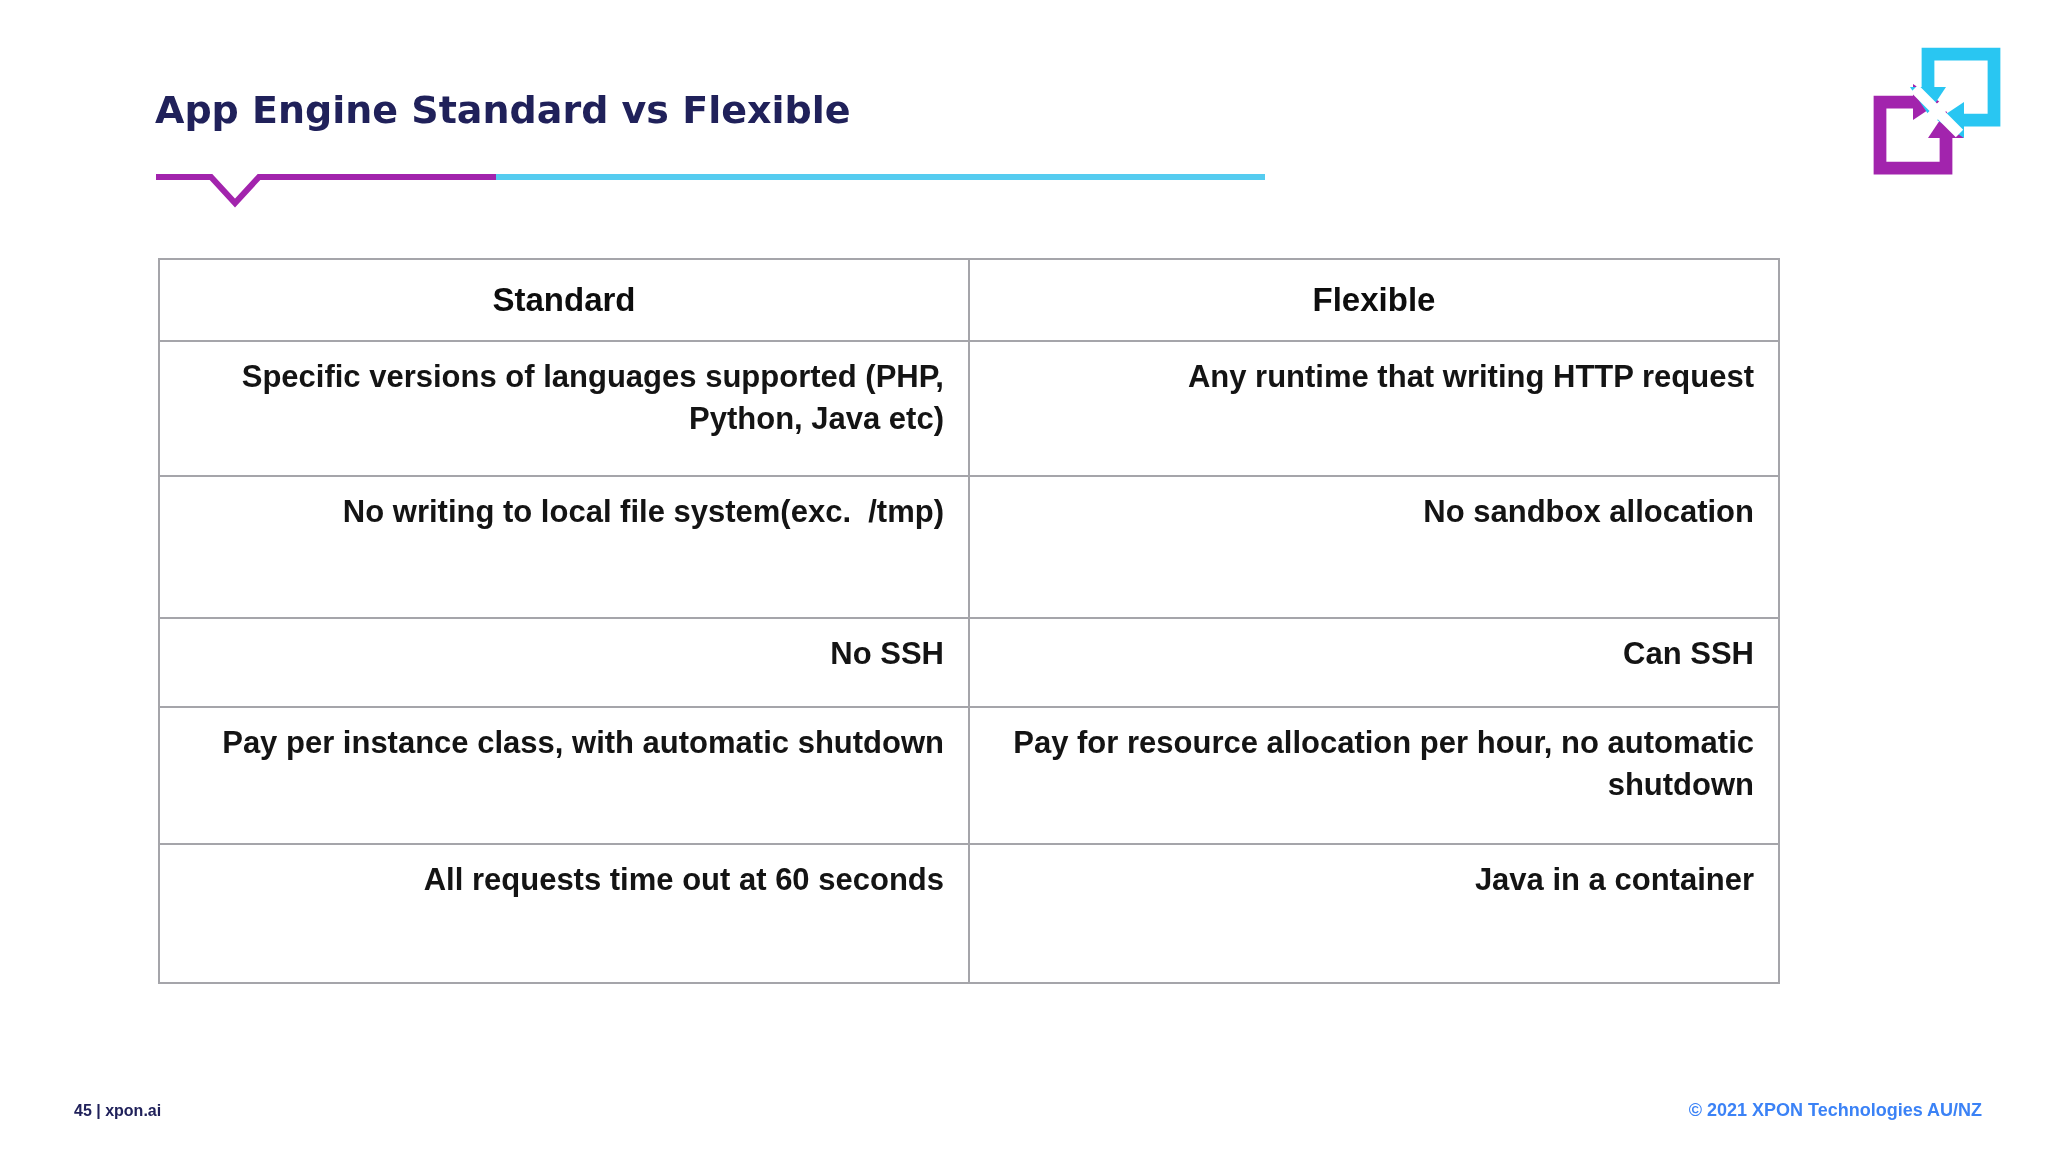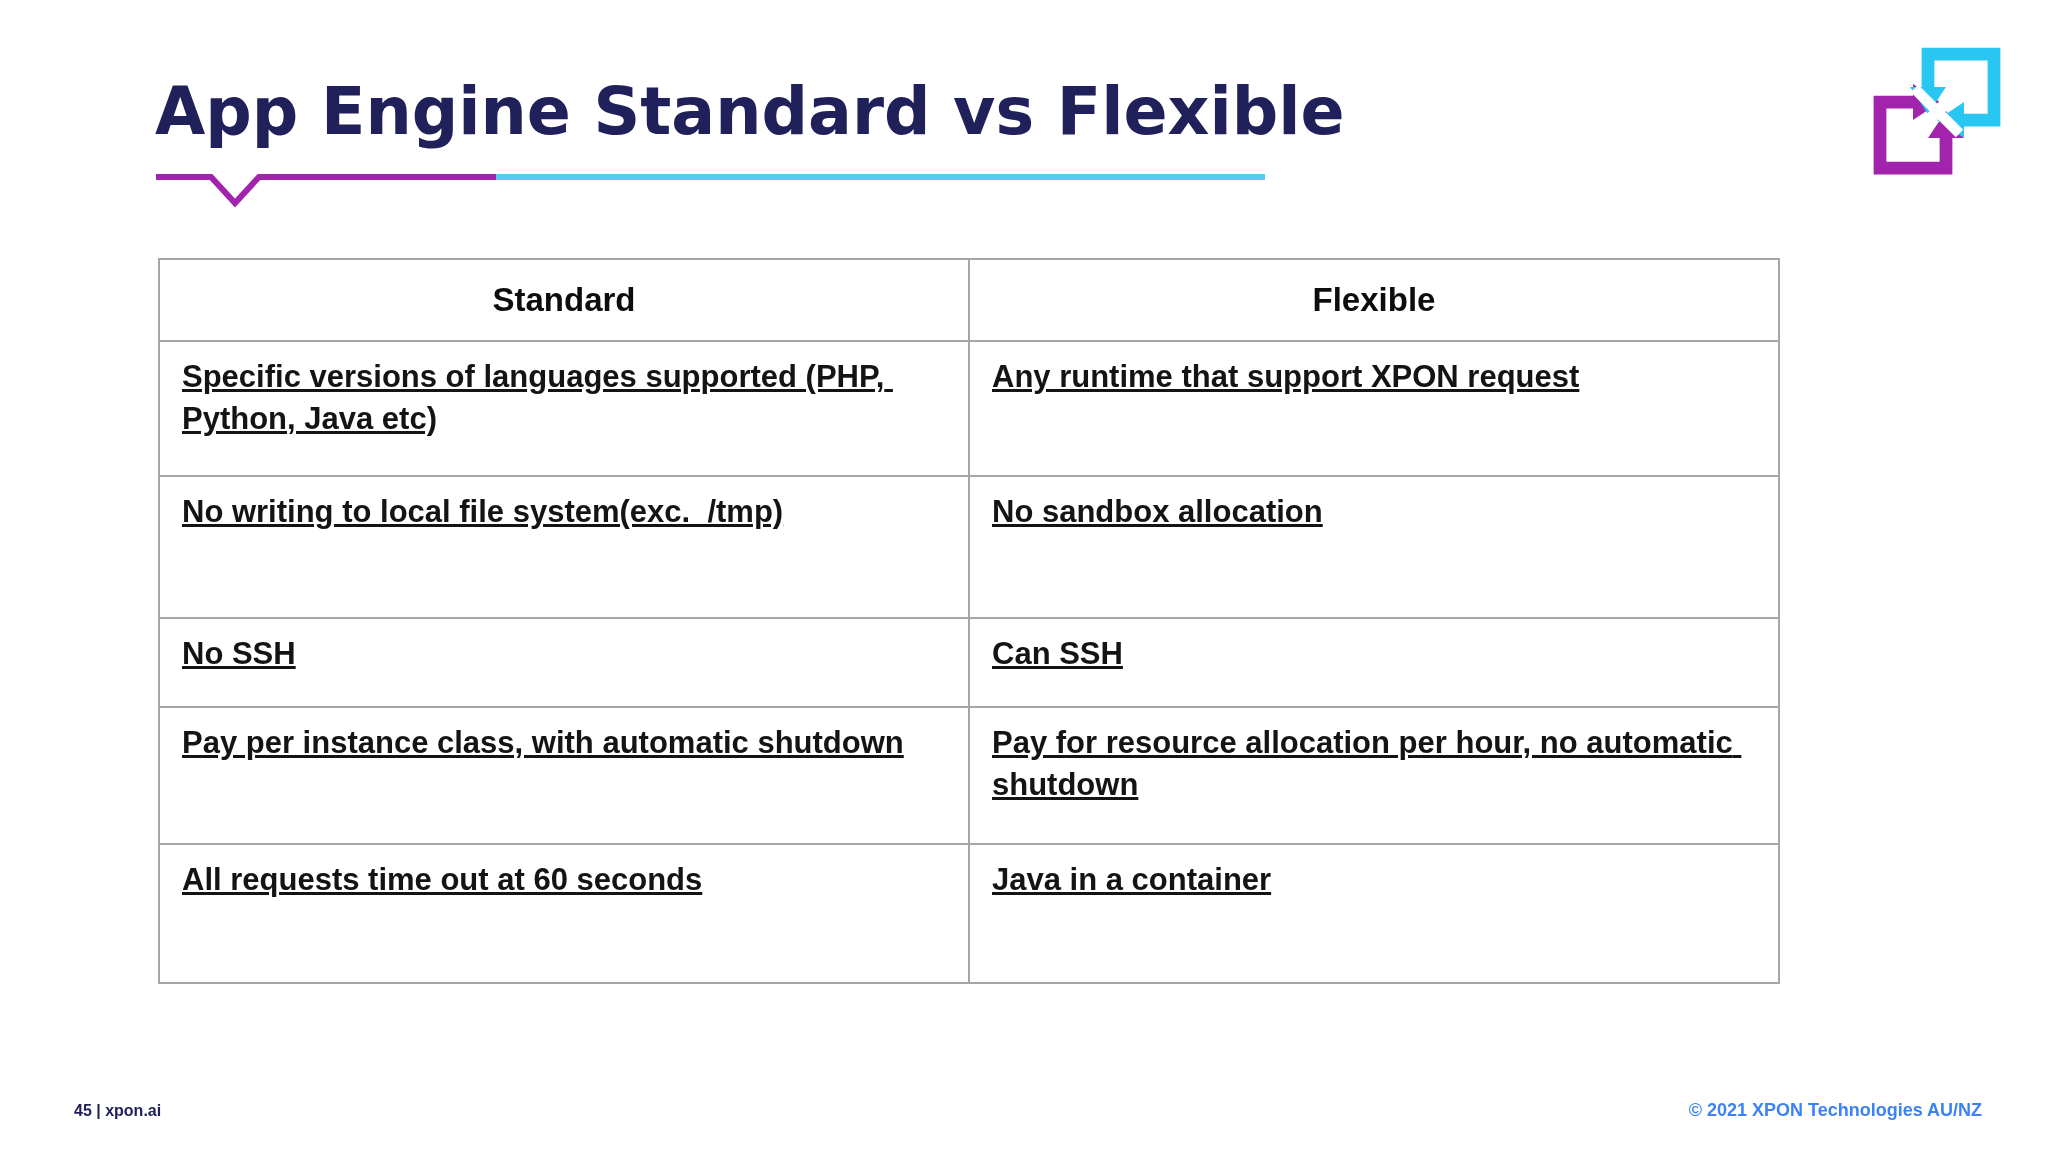--- a/index.html
+++ b/index.html
@@ -4,48 +4,47 @@
 <style>
   html,body{margin:0;padding:0;background:#ffffff;}
   body{
     width:2048px;height:1152px;position:relative;overflow:hidden;
     font-family:"Liberation Sans",sans-serif;
   }
   .slide{position:absolute;inset:0;background:#ffffff;}
 
   
   .title{
-    position:absolute;left:155px;top:75px;margin:0;
+    position:absolute;left:155px;top:89px;margin:0;
     font-family:"DejaVu Sans",sans-serif;
-    font-weight:bold;font-size:65px;line-height:1.15;
+    font-weight:bold;font-size:38px;line-height:1.15;
     color:#20215a;letter-spacing:0px;white-space:nowrap;
   }
   .title-underline{position:absolute;left:155px;top:172px;width:1112px;height:40px;}
 
   
   .logo{position:absolute;left:1862px;top:36px;width:150px;height:150px;}
 
   
   table.cmp{
     position:absolute;left:158px;top:258px;width:1622px;
     border-collapse:collapse;table-layout:fixed;padding-left:42px;
   }
   table.cmp th, table.cmp td{
     border:2px solid #a5a5aa;background:#ffffff;
   }
   table.cmp th{
     height:78px;vertical-align:middle;text-align:center;
     font-size:33px;font-weight:700;color:#0d0d0d;
   }
   table.cmp td{
-    vertical-align:top;text-align:left;
+    vertical-align:top;text-align:right;
     padding:14px 24px 0 22px;
     font-size:31px;font-weight:700;color:#141414;line-height:1.34;
     white-space:pre-wrap;
-    text-decoration:underline;
   }
   tr.r1 td{height:119px;}
   tr.r2 td{height:126px;}
   tr.r3 td{height:73px;}
   tr.r4 td{height:121px;}
   tr.r5 td{height:121px;}
   tr.r6 td{height:123px;}
 
   
   .footer-left{
@@ -89,21 +88,21 @@
       </colgroup>
     <thead>
       <tr>
         <th>Standard</th>
         <th>Flexible</th>
       </tr>
     </thead>
     <tbody>
       <tr class="r1">
         <td>Specific versions of languages supported (PHP, Python, Java etc)</td>
-        <td>Any runtime that support XPON request</td>
+        <td>Any runtime that writing HTTP request</td>
       </tr>
       <tr class="r2">
         <td>No writing to local file system(exc.  /tmp)</td>
         <td>No sandbox allocation</td>
       </tr>
       <tr class="r3">
         <td>No SSH</td>
         <td>Can SSH</td>
       </tr>
       <tr class="r5">

